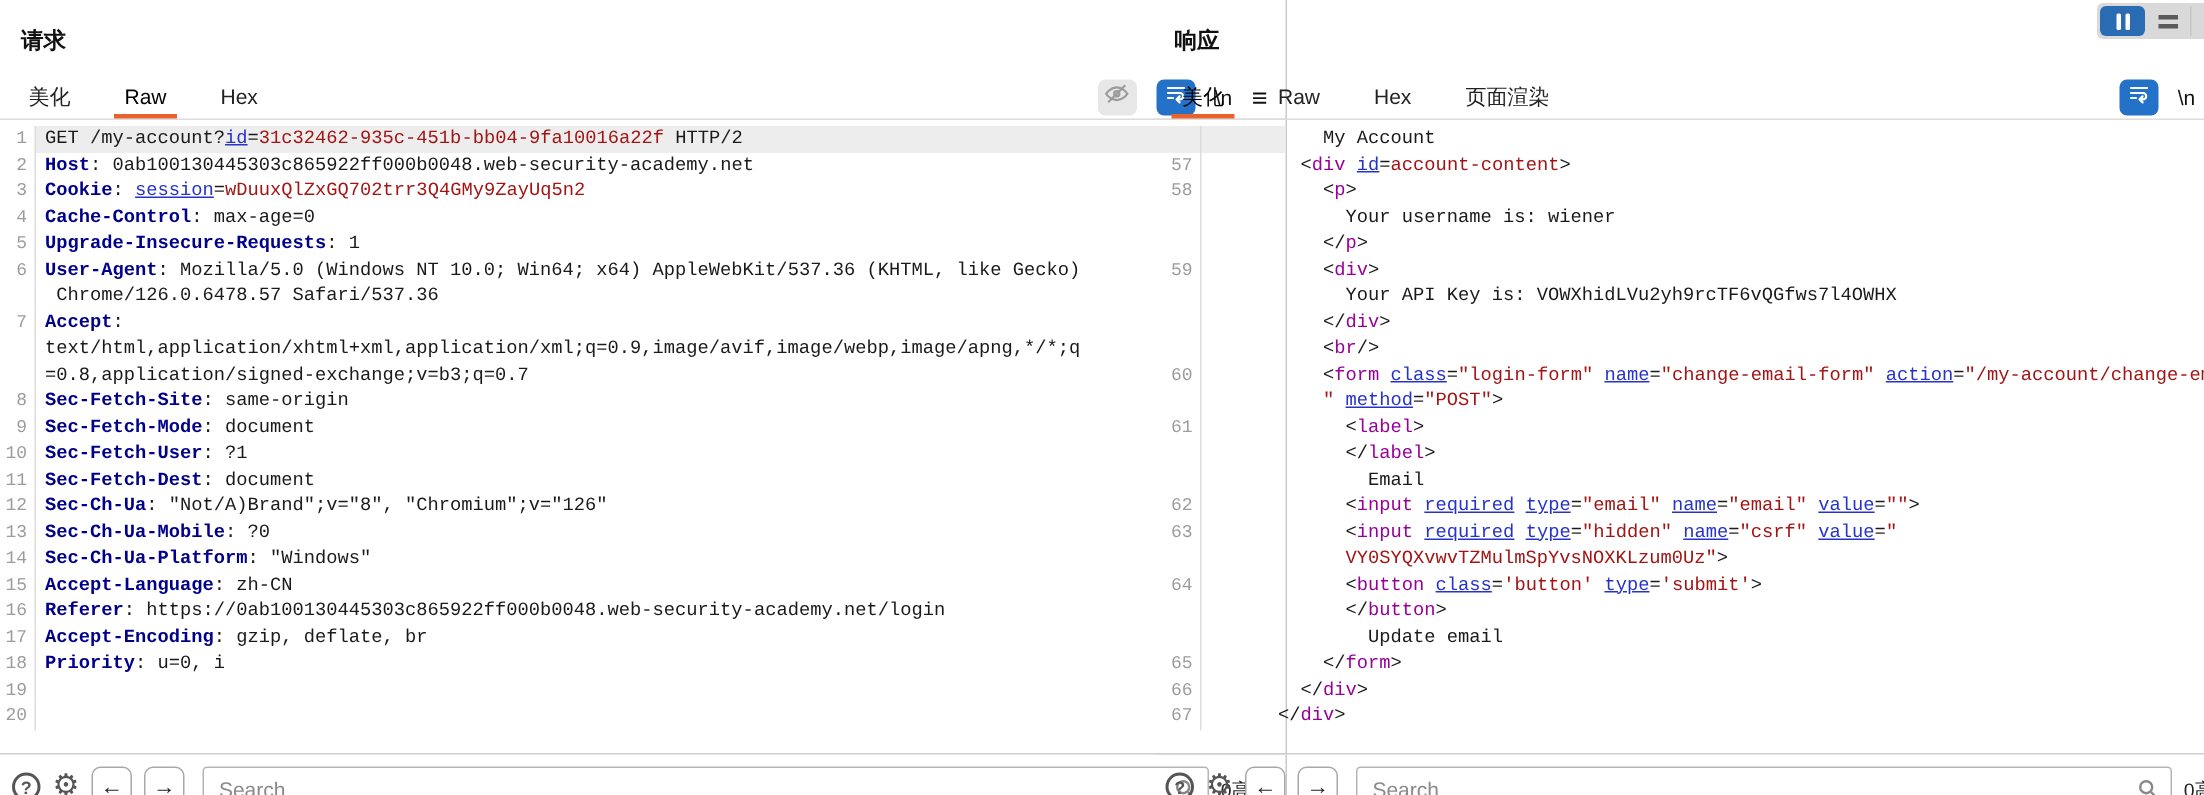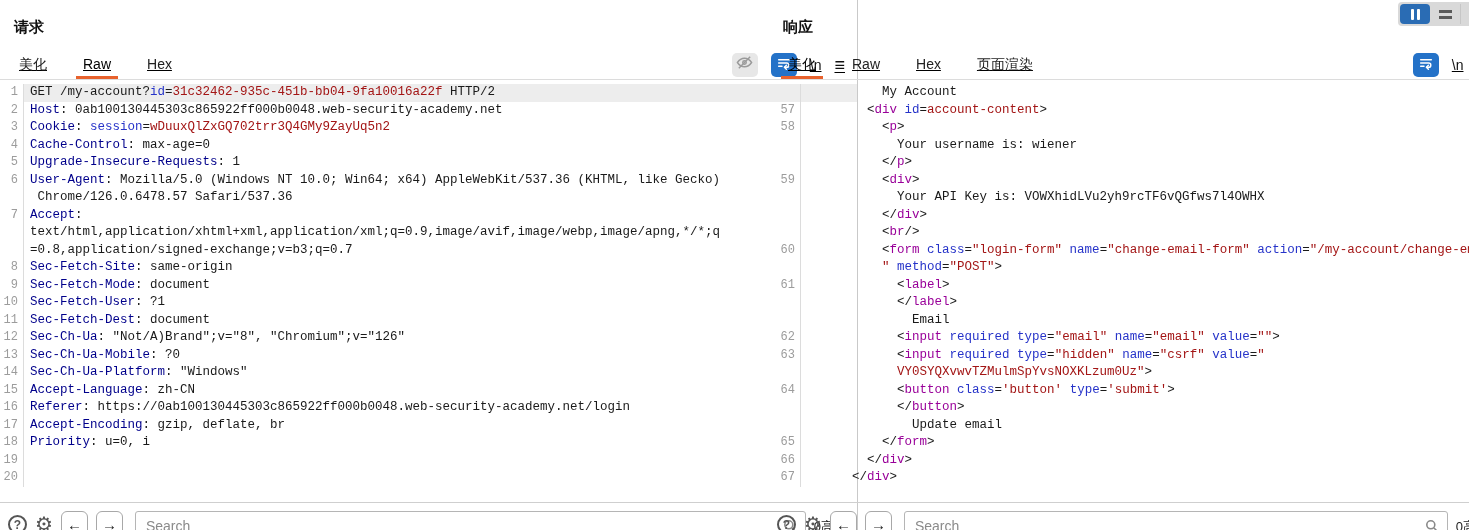--- a/index.html
+++ b/index.html
@@ -3,21 +3,21 @@
 <meta charset="utf-8">
 <style>
   * { box-sizing: border-box; margin: 0; padding: 0; }
   html, body { width: 1469px; height: 530px; overflow: hidden; background: #fff;
                font-family: "Liberation Sans", sans-serif; }
   .panel { position: absolute; top: 0; bottom: 0; }
   .panel-left  { left: 0; width: 858px; border-right: 1px solid #c9c9c9; }
   .panel-right { left: 769px; width: 730px; }
   .panel-title { position: absolute; top: 18px; left: 14px; font-size: 15px; font-weight: bold; color: #111; }
   .tabbar { position: absolute; top: 50px; left: 0; right: 0; height: 30px;
-            border-bottom: 1px solid #dcdcdc; display: flex; align-items: stretch; padding-left: 12px; text-decoration: underline; }
+            border-bottom: 1px solid #dcdcdc; display: flex; align-items: stretch; padding-left: 12px; }
   .tab { margin-right: 22px; padding: 6px 7px 0; font-size: 14px; color: #222;
          border-bottom: 3px solid transparent; cursor: default; }
   .tab.active { border-bottom-color: #e8622d; color: #000; }
   .tab-icons { margin-left: auto; display: flex; align-items: center; gap: 13px; padding-right: 12px; }
   .iconbtn { width: 26px; height: 24px; border-radius: 5px; display: flex; align-items: center; justify-content: center; }
   .iconbtn.gray { background: #e7e7e7; }
   .iconbtn.blue { background: #2472c8; }
   .nl-glyph { font-size: 14px; color: #111; font-family: "Liberation Sans", sans-serif; }
   .menu-glyph { font-size: 18px; color: #111; line-height: 1; }
 
@@ -37,22 +37,22 @@
   .code { position: absolute; top: 84px; left: 0; right: 0; bottom: 28px; overflow: hidden;
           font-family: "Liberation Mono", monospace; font-size: 12.5px; }
   .code-line { display: flex; height: 17.5px; line-height: 17.5px; }
   .gutter { flex: 0 0 auto; text-align: right; color: #9c9c9c; font-size: 12px;
             border-right: 1px solid #dcdcdc; padding-right: 5px; }
   .panel-left  .gutter { width: 24px; }
   .panel-right .gutter { width: 32px; }
   .line-text { flex: 1; min-width: 0; overflow: hidden; white-space: pre; padding-left: 6px; color: #1a1a1a; }
   .code-line.hl .line-text { background: #ededed; }
   .s-p { color: #1a1a1a; }
-  .s-h { color: #00008b; font-weight: normal; }
-  .s-n { color: #2633c9; }
+  .s-h { color: #00008b; font-weight: bold; }
+  .s-n { color: #2633c9; text-decoration: underline; }
   .s-v { color: #a31515; }
   .s-t { color: #990099; }
 
   
   .vscroll-thumb { position: absolute; right: 1px; top: 413px; width: 9px; height: 86px;
                    background: #dcdcdc; border-radius: 4px; }
 
   
   .bottombar { position: absolute; top: 502px; left: 0; right: 0; height: 42px;
                border-top: 1px solid #cfcfcf; display: flex; align-items: flex-start;

